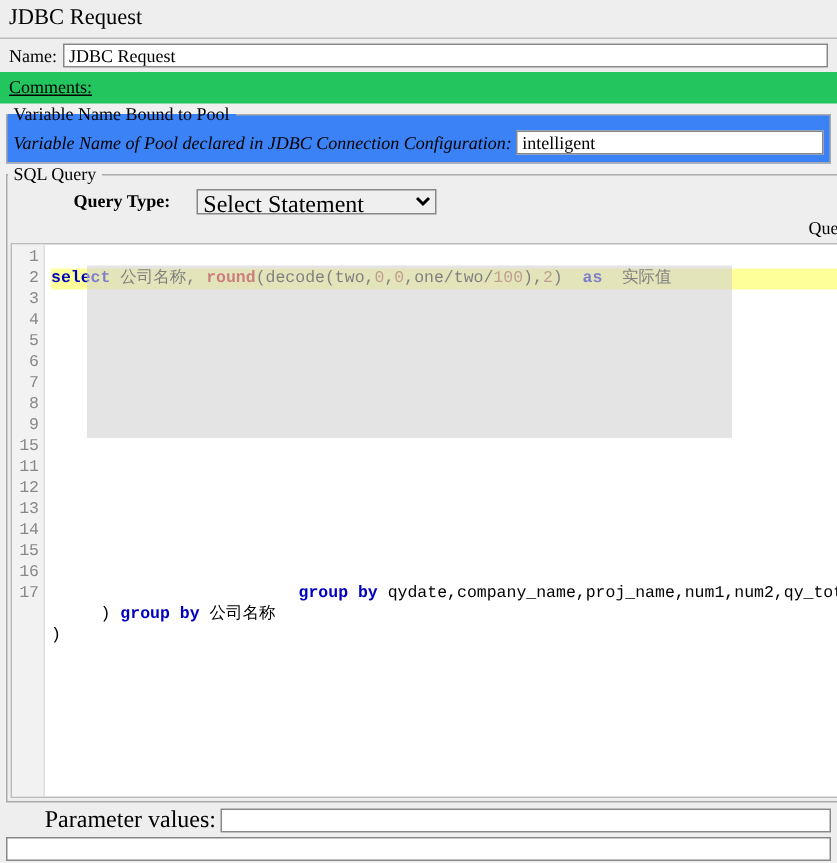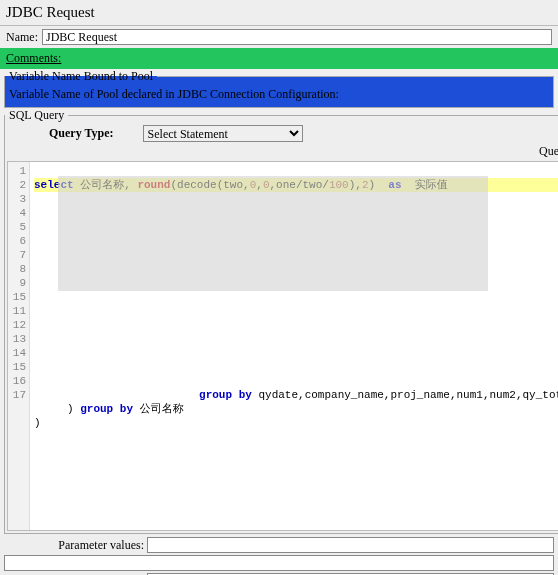--- a/index.html
+++ b/index.html
@@ -2,62 +2,63 @@
 <html><head>
 <meta charset="utf-8">
 <style>
 * { box-sizing: border-box; margin: 0; padding: 0; }
 body { font-family: "SimSun", "宋体", serif; font-size: 12px; background: #f0f0f0; width: 558px; height: 575px; overflow: hidden; color: #000; }
 .window-title { font-size: 15px; padding: 4px 6px; background: #eeeeee; border-bottom: 1px solid #bbb; }
 .form-row { display: flex; align-items: flex-end; padding: 3px 6px; background: #eeeeee; font-size: 12px; }
 .form-row label { white-space: nowrap; margin-right: 4px; }
 .form-row input { flex: 1; border: 1px solid #888; height: 16px; padding: 0 3px; font-family: inherit; font-size: 12px; background: #fff; }
 .section-row { padding: 3px 6px; background: #22c55e; text-decoration: underline; }
-fieldset { border: 1px solid #aaa; margin: 0 4px; background: #1d4ed8; font-size: 12px; }
+fieldset { border: 1px solid #aaa; margin: 0 4px; background: #3b82f6; font-size: 12px; }
 fieldset legend { padding: 0 4px; font-size: 12px; }
 .pool-body { display: flex; align-items: center; padding: 3px 4px 5px 4px; }
-.pool-body label { white-space: nowrap; margin-right: 3px; }
+.pool-body label { white-space: nowrap; margin-right: 3px; font-style: italic; }
 .pool-body input { flex: 1; border: 1px solid #888; height: 16px; padding: 0 3px; font-family: inherit; font-size: 12px; }
 .sql-fieldset { margin: 0 4px; border: 1px solid #aaa; background: #eeeeee; position: relative; }
 .sql-top { display: flex; align-items: center; padding: 2px 4px; }
 .sql-top .left { flex: 1; display: flex; align-items: center; }
 .sql-top label { white-space: nowrap; margin-right: 17px; font-weight: bold; }
-.sql-top select { border: 1px solid #888; height: 17px; font-family: inherit; font-size: 12px; min-width: 160px; margin-left: 12px; }
+.sql-top select { border: 1px solid #888; height: 17px; font-family: inherit; font-size: 16px; min-width: 160px; }
 .sql-label-row { text-align: right; padding: 0 6px 2px 0; font-size: 12px; }
 .code-area { display: flex; background: #fff; border: 1px solid #bbb; margin: 0 2px 2px 2px; height: 370px; font-family: Consolas, "Courier New", monospace; font-size: 11px; overflow: hidden; position: relative; }
 .gutter { width: 22px; background: #f2f2f2; color: #888; text-align: right; padding: 2px 3px 0 0; line-height: 14px; border-right: 1px solid #ddd; user-select: none; }
 .code-lines { flex: 1; padding: 2px 0 0 4px; line-height: 14px; white-space: pre; position: relative; }
 .code-lines .hl-line { background: #ffff99; display: block; width: 100%; }
 .kw { color: #0000c0; font-weight: bold; }
 .kwred { color: #c00000; font-weight: bold; }
 .num { color: #a0522d; }
 .overlay-box { position: absolute; left: 28px; top: 14px; width: 430px; height: 115px; background: rgba(210,210,210,0.60); border: 0; }
 .bottom-form { background: #eeeeee; padding: 2px 0 0 0; }
 .bot-row { display: flex; align-items: center; padding: 1px 4px; }
-.bot-row label { width: 140px; text-align: right; white-space: nowrap; margin-right: 3px; font-size: 12px; }
+.bot-row label { width: 140px; text-align: right; white-space: nowrap; margin-right: 3px; font-size: 16px; }
 .bot-row input, .bot-row select { flex: 1; border: 1px solid #888; height: 16px; padding: 0 3px; font-family: inherit; font-size: 12px; background: #fff; }
 </style>
 </head>
 <body>
 
 <div class="window-title">JDBC Request</div>
 
 <div class="form-row">
   <label>Name:</label>
   <input type="text" value="JDBC Request" style="">
 </div>
 
 <div class="section-row">
   <label>Comments:</label>
 </div>
 
 <fieldset>
   <legend>Variable Name Bound to Pool</legend>
   <div class="pool-body">
     <label>Variable Name of Pool declared in JDBC Connection Configuration:</label>
+    <input type="text" value="intelligent" style="">
   </div>
 </fieldset>
 
 <fieldset class="sql-fieldset">
   <legend>SQL Query</legend>
   <div class="sql-top">
     <div class="left">
       <label style="margin-left:40px">Query Type:</label>
       <select>
         <option>Select Statement</option>

